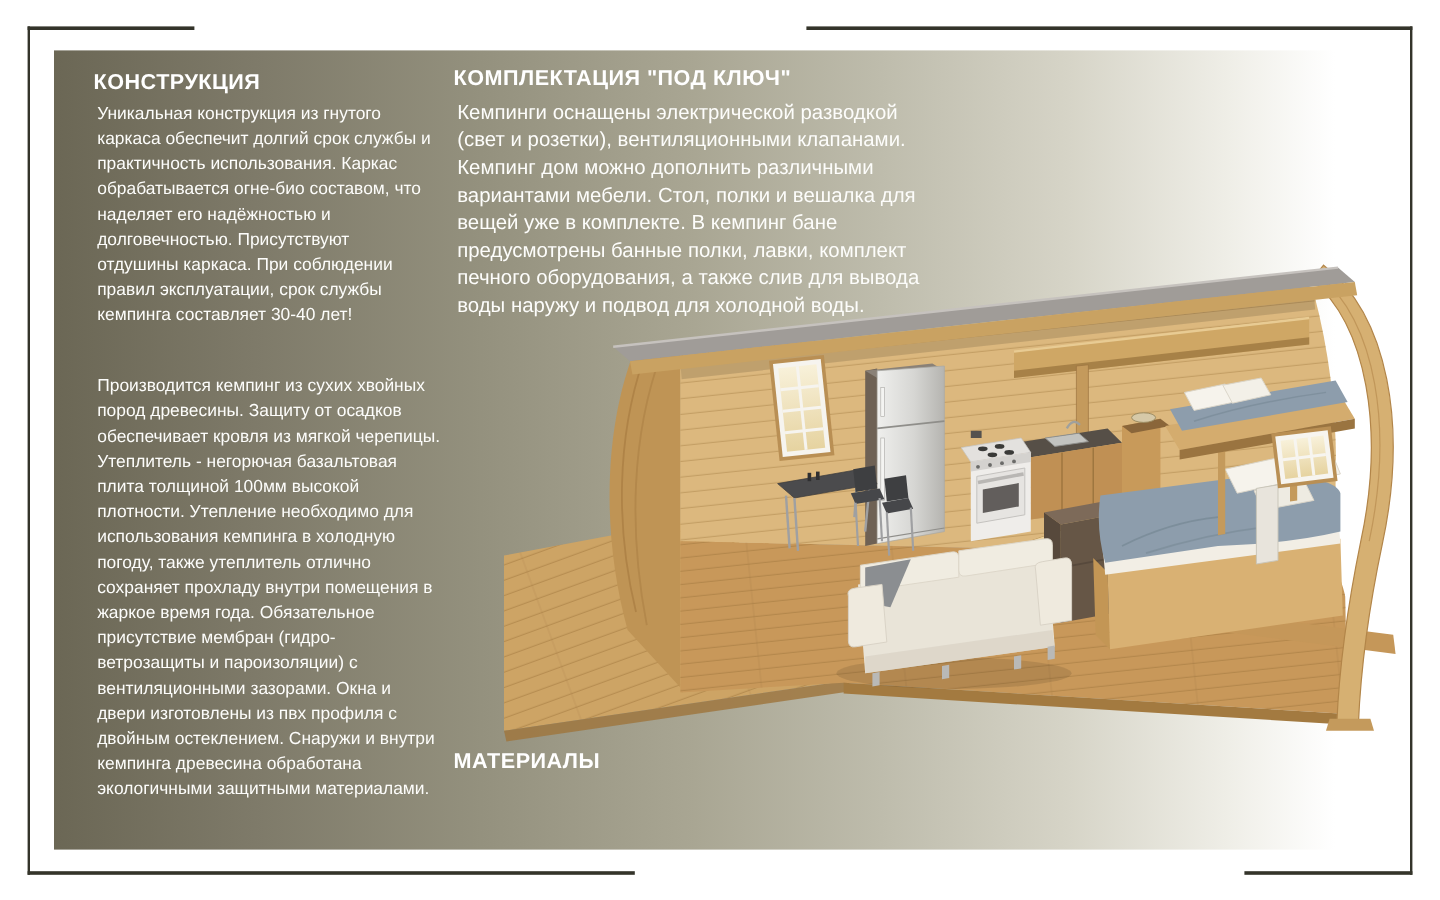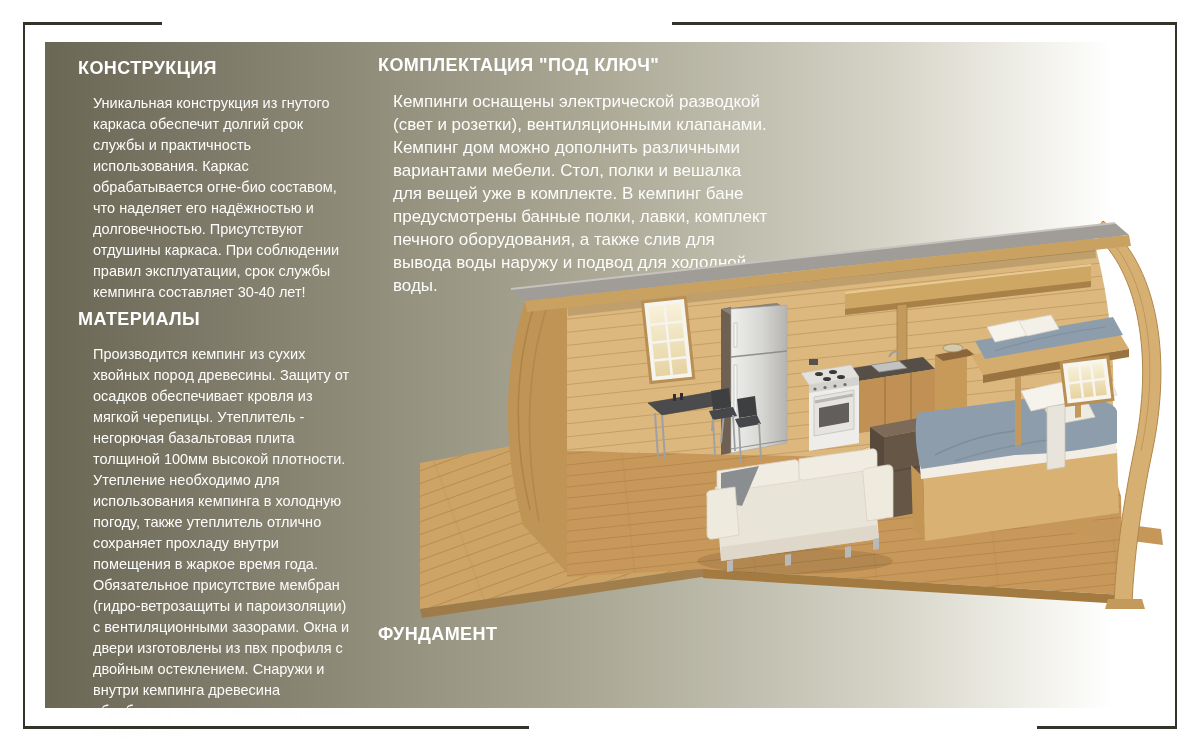--- a/index.html
+++ b/index.html
@@ -12,21 +12,21 @@
     position:absolute;left:45px;top:42px;width:1112px;height:666px;
     background:linear-gradient(90deg,#6b6755 0%,#7e7a69 15%,#94917e 32%,#a9a693 48%,
                #bebcac 62%,#d6d4c7 76%,#efeee7 88%,#ffffff 96%,#ffffff 100%);
   }
   .text-block{position:absolute;color:#ffffff;}
   .section-heading{
     margin:0 0 7px 0;font-size:18px;font-weight:bold;letter-spacing:0.4px;
     line-height:20px;color:#ffffff;
   }
   .section-body{
-    margin:15px;font-size:14.5px;font-weight:normal;line-height:21px;color:#fdfdfb;
+    margin:3px;font-size:14.5px;font-weight:normal;line-height:21px;color:#fdfdfb;
   }
   #block-construction{left:78px;top:58px;width:285px;}
   #block-materials{left:78px;top:309px;width:293px;}
   #block-turnkey{left:378px;top:55px;width:412px;}
   #block-turnkey .section-body{line-height:23px;font-size:17px;}
   #block-foundation{left:378px;top:624px;width:545px;}
   #block-foundation .section-body{line-height:23px;font-size:15px;}
   .house-svg{position:absolute;left:415px;top:205px;}
 </style>
 </head>
@@ -42,31 +42,30 @@
   <div class="frame-seg" style="left:1037px;top:726px;width:140px;height:3px;"></div>
 
   <div class="gradient-panel"></div>
 
   <div class="text-block" id="block-construction">
     <h3 class="section-heading">КОНСТРУКЦИЯ</h3>
     <p class="section-body">Уникальная конструкция из гнутого каркаса обеспечит долгий срок службы и практичность использования. Каркас обрабатывается огне-био составом, что наделяет его надёжностью и долговечностью. Присутствуют отдушины каркаса. При соблюдении правил эксплуатации, срок службы кемпинга составляет 30-40 лет!</p>
   </div>
 
   <div class="text-block" id="block-materials">
-    <h3 class="section-heading">МАТЕРИАЛЫ</h3>
     <p class="section-body">Производится кемпинг из сухих хвойных пород древесины. Защиту от осадков обеспечивает кровля из мягкой черепицы. Утеплитель - негорючая базальтовая плита толщиной 100мм высокой плотности. Утепление необходимо для использования кемпинга в холодную погоду, также утеплитель отлично сохраняет прохладу внутри помещения в жаркое время года. Обязательное присутствие мембран (гидро-ветрозащиты и пароизоляции) с вентиляционными зазорами. Окна и двери изготовлены из пвх профиля с двойным остеклением. Снаружи и внутри кемпинга древесина обработана экологичными защитными материалами.</p>
   </div>
 
   <div class="text-block" id="block-turnkey">
     <h3 class="section-heading">КОМПЛЕКТАЦИЯ "ПОД КЛЮЧ"</h3>
     <p class="section-body">Кемпинги оснащены электрической разводкой (свет и розетки), вентиляционными клапанами. Кемпинг дом можно дополнить различными вариантами мебели. Стол, полки и вешалка для вещей уже в комплекте. В кемпинг бане предусмотрены банные полки, лавки, комплект печного оборудования, а также слив для вывода воды наружу и подвод для холодной воды.</p>
   </div>
 
   <div class="text-block" id="block-foundation">
-    <h3 class="section-heading">ФУНДАМЕНТ</h3>
+    <h3 class="section-heading">МАТЕРИАЛЫ</h3>
   </div>
 
   <svg class="house-svg" width="750" height="420" viewBox="0 0 750 420" aria-hidden="true">
     <defs>
       <pattern id="vplank" width="11" height="10" patternUnits="userSpaceOnUse">
         <line x1="10.5" y1="0" x2="10.5" y2="10" stroke="#a87f48" stroke-width="1" opacity="0.45"></line>
       </pattern>
       <pattern id="hplank" width="10" height="13" patternUnits="userSpaceOnUse" patternTransform="rotate(-6)">
         <line x1="0" y1="12.5" x2="10" y2="12.5" stroke="#b08a50" stroke-width="1" opacity="0.55"></line>
       </pattern>

